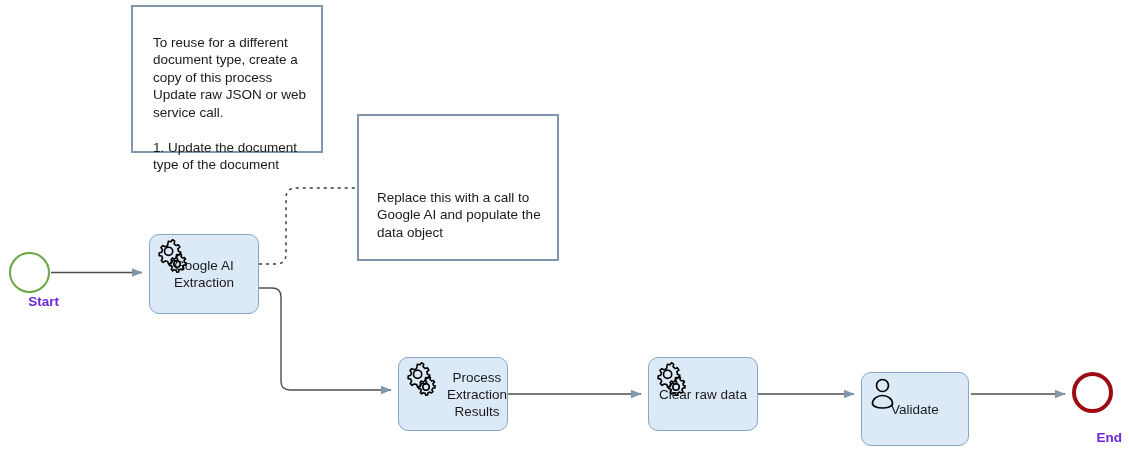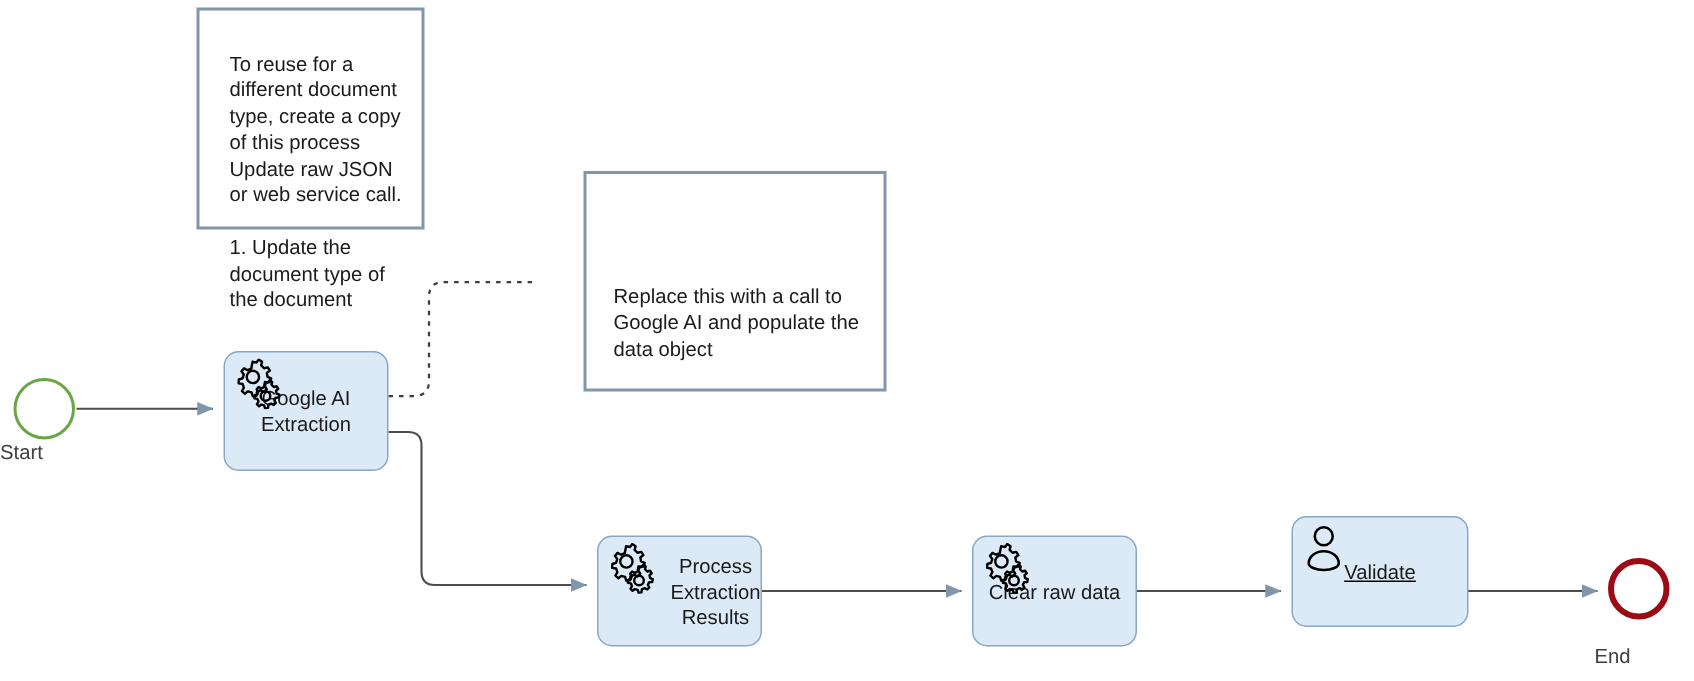--- a/index.html
+++ b/index.html
@@ -39,31 +39,30 @@
     white-space: pre-line;
   }
   .annotation .anno-text {
     display: block;
     white-space: pre-line;
   }
 
   #anno-reuse {
     left: 131px;
     top: 5px;
-    width: 152px;
+    width: 192px;
     height: 148px;
     padding: 9px 8px 0 20px;
   }
   #anno-replace {
     left: 357px;
     top: 114px;
     width: 202px;
     height: 147px;
     padding: 55px 8px 0 18px;
-    margin-left: 32px;
   }
 
   
   .event {
     position: absolute;
     border-radius: 50%;
     box-sizing: border-box;
     background: #ffffff;
   }
   .event-start {
@@ -75,24 +74,25 @@
   }
   .event-end {
     left: 1072px;
     top: 372px;
     width: 41px;
     height: 41px;
     border: 4px solid #9c0b13;
   }
   .event-label {
     position: absolute;
-    text-align: left;
+    text-align: right;
     font-size: 13.5px;
-    color: #404040;
+    color: #6d28d9;
     white-space: nowrap;
+    font-weight: bold;
   }
   #label-start {
     left: 0px;
     top: 294px;
     width: 59px;
   }
   #label-end {
     left: 1063px;
     top: 414px;
     width: 59px;
@@ -124,21 +124,21 @@
     left: 5px;
     top: 4px;
     width: 34px;
     height: 34px;
     z-index: 3;
   }
 
   #task-google  { left: 149px; top: 234px; width: 110px; height: 80px; }
   #task-process { left: 398px; top: 357px; width: 110px; height: 74px; justify-content: flex-end; }
   #task-clear   { left: 648px; top: 357px; width: 110px; height: 74px; }
-  #task-validate{ left: 861px; top: 344px; width: 118px; height: 74px; text-decoration: underline; }
+  #task-validate{ left: 861px; top: 372px; width: 108px; height: 74px; }
 </style>
 </head>
 <body>
 
 <div id="canvas">
 
   <svg id="edges" viewBox="0 0 1129 454" xmlns="http://www.w3.org/2000/svg">
     <defs>
       <marker id="arrow" markerWidth="11" markerHeight="9" refX="10.5" refY="4.5" orient="auto" markerUnits="userSpaceOnUse">
         <path d="M0,0 L11,4.5 L0,9 Z" fill="#7f96ab"></path>

